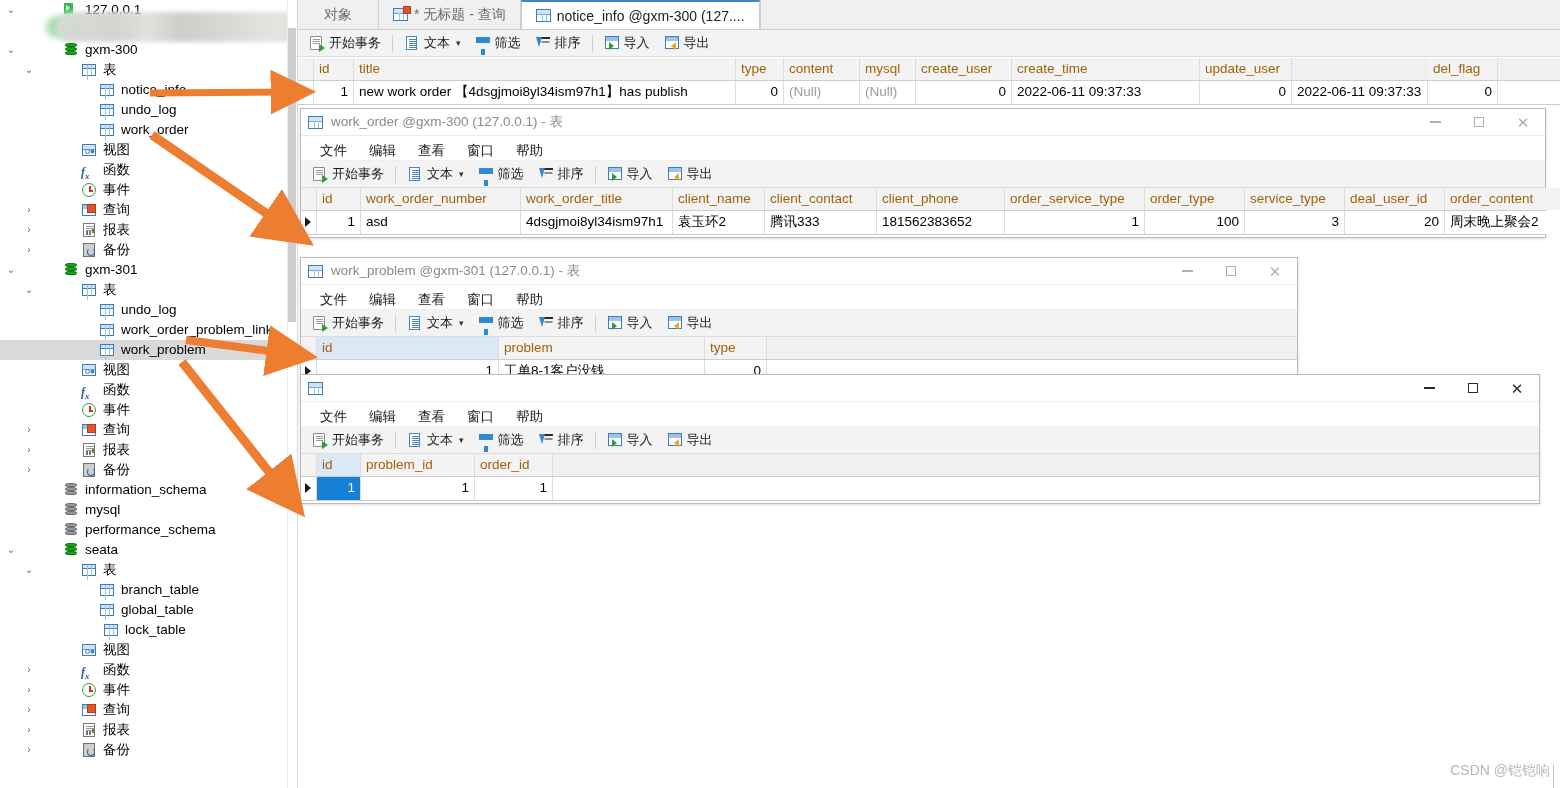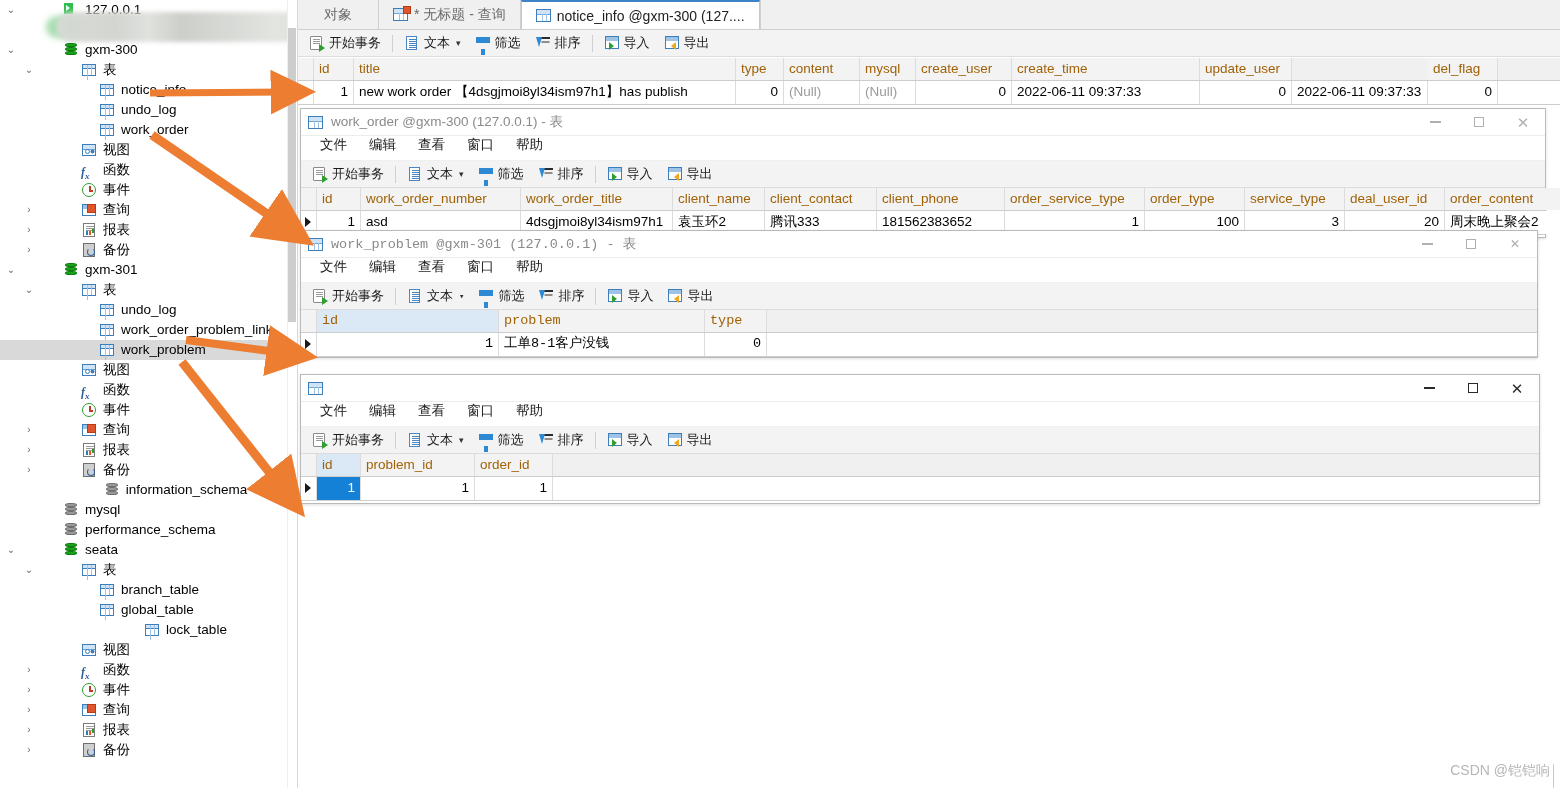--- a/index.html
+++ b/index.html
@@ -236,21 +236,21 @@
   .win-title .wt-text{ font-size:13.5px; color:#8a8a8a; white-space:nowrap; }
   .win.focused .win-title .wt-text{ color:#1a1a1a; }
   .win-ctrls{ margin-left:auto; display:flex; align-items:stretch; height:27px; }
   .wc{ width:44px; display:flex; align-items:center; justify-content:center; color:#b0b0b0; font-size:13px;}
   .win.focused .wc{ color:#2a2a2a; }
   .wc .min{ width:11px; height:1.4px; background:currentColor; display:block;}
   .wc .max{ width:10px; height:10px; border:1.4px solid currentColor; display:block;}
   .wc .cls{ font-size:15px; line-height:1; }
 
   .menubar{
-    height:25px; display:flex; align-items:flex-start; gap:0; background:#fff;
+    height:25px; display:flex; align-items:flex-end; gap:0; background:#fff;
     padding-left:8px; border-bottom:1px solid #f0f0f0;
   }
   .menubar .mi{ padding:0 11px; font-size:13.5px; color:#1a1a1a; }
 
   
   #watermark{
     position:absolute; right:10px; bottom:8px; color:#b6b6b6; font-size:14px;
     white-space:nowrap;
   }
   #wm-caret{ position:absolute; right:6px; bottom:0px; width:1px; height:24px; background:#c9c9c9;}
@@ -434,21 +434,21 @@
           </span>
           <span class="tree-label">报表</span>
         </div>
         <div class="tree-row" style="padding-left: 22px;">
           <span class="twisty">›</span>
           <span class="tree-ico">
             <span class="ico-backup"></span>
           </span>
           <span class="tree-label">备份</span>
         </div>
-        <div class="tree-row" style="padding-left: 4px; justify-content: center;">
+        <div class="tree-row" style="padding-left: 4px;">
           <span class="twisty none"></span>
           <span class="tree-ico">
             <span class="ico-db grey">
               <i></i>
               <i></i>
               <i></i>
             </span>
           </span>
           <span class="tree-label">information_schema</span>
         </div>
@@ -499,21 +499,21 @@
           </span>
           <span class="tree-label">branch_table</span>
         </div>
         <div class="tree-row" style="padding-left: 40px;">
           <span class="twisty none"></span>
           <span class="tree-ico">
             <span class="ico-grid"></span>
           </span>
           <span class="tree-label">global_table</span>
         </div>
-        <div class="tree-row" style="padding-left: 24px; justify-content: center;">
+        <div class="tree-row" style="padding-left: 44px;">
           <span class="twisty none"></span>
           <span class="tree-ico">
             <span class="ico-grid"></span>
           </span>
           <span class="tree-label">lock_table</span>
         </div>
         <div class="tree-row" style="padding-left: 22px;">
           <span class="twisty none"></span>
           <span class="tree-ico">
             <span class="ico-view"></span>
@@ -749,21 +749,21 @@
           <div class="cell" style="width: 128px; min-width: 128px;">181562383652</div>
           <div class="cell num" style="width: 140px; min-width: 140px;">1</div>
           <div class="cell num" style="width: 100px; min-width: 100px;">100</div>
           <div class="cell num" style="width: 100px; min-width: 100px;">3</div>
           <div class="cell num" style="width: 100px; min-width: 100px;">20</div>
           <div class="cell" style="width: 120px; min-width: 120px;">周末晚上聚会2</div>
         </div>
       </div>
     </div>
 
-  <div class="win" id="win-work_problem" style="left:300px;top:230px;width:1238px;height:128px;font-family:Liberation Mono, monospace;">
+  <div class="win" id="win-work_problem" style="left:300px;top:257px;width:998px;height:128px;">
       <div class="win-title">
         <span class="tico">
           <span class="tab-grid"></span>
         </span>
         <span class="wt-text">work_problem @gxm-301 (127.0.0.1) - 表</span>
         <div class="win-ctrls">
           <div class="wc">
             <span class="min"></span>
           </div>
           <div class="wc">

